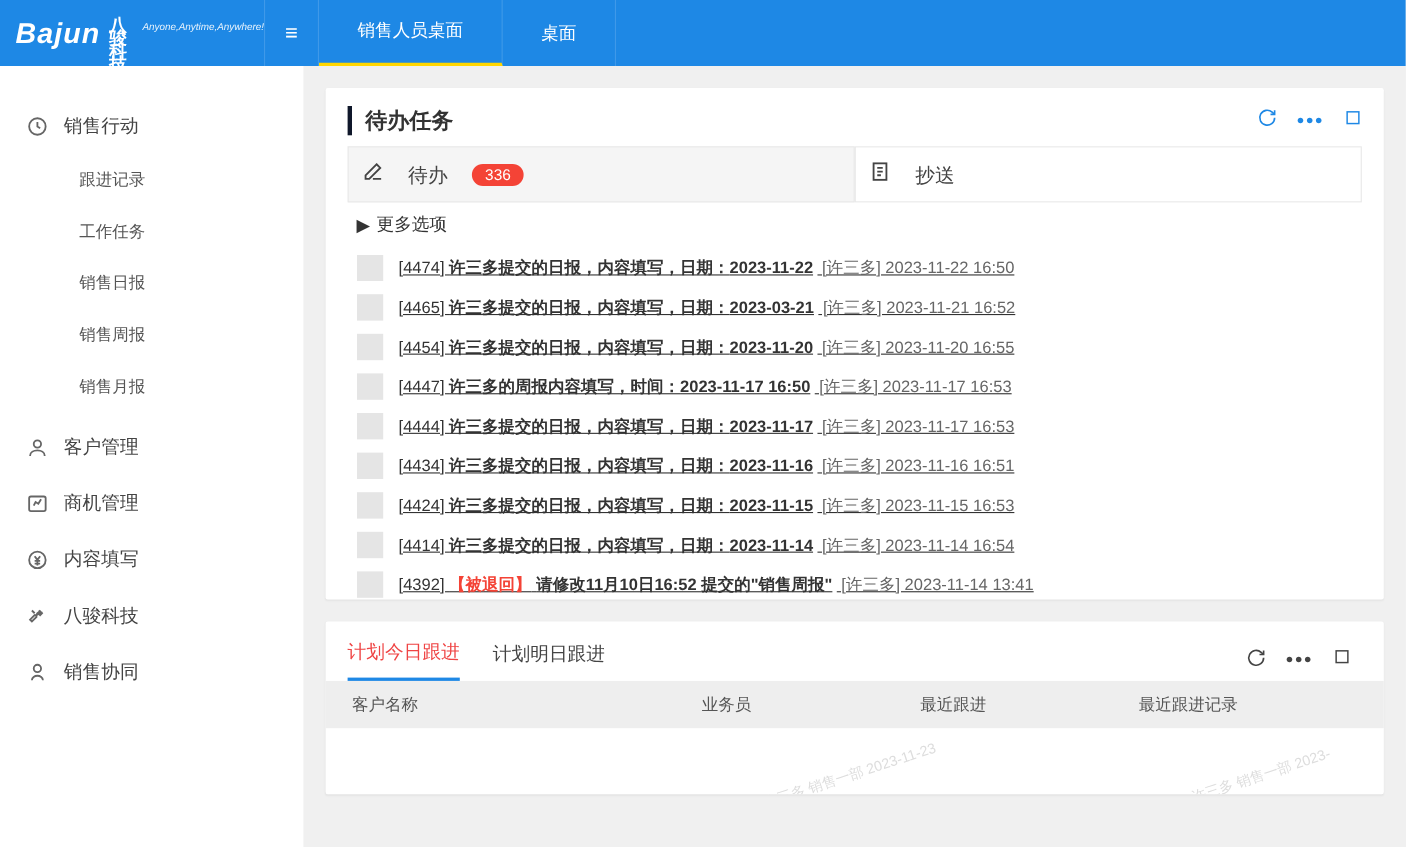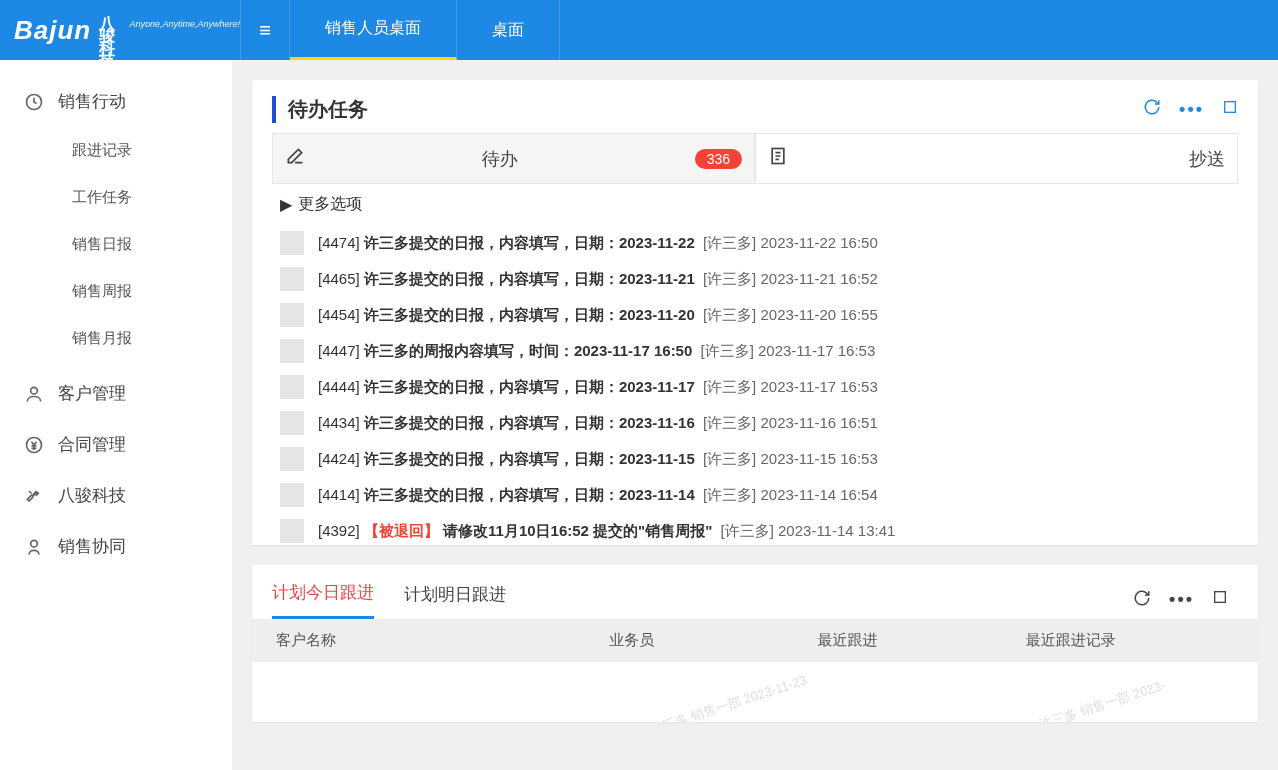--- a/index.html
+++ b/index.html
@@ -56,23 +56,23 @@
       align-items: center;
       height: 100%;
       cursor: pointer;
       font-size: 16px;
       border-right: 1px solid rgba(255,255,255,0.15);
     }
     .header-tab.active { border-bottom: 3px solid #ffd600; }
 
     .container { display: flex; height: calc(100vh - 60px); }
     .sidebar {
-      width: 232px;
+      width: 276px;
       background: #fff;
-      padding-top: 16px;
+      padding-top: 29px;
       overflow-y: auto;
     }
     .nav-group { margin-bottom: 6px; }
     .nav-item {
       padding: 14px 20px 14px 24px;
       display: flex;
       align-items: center;
       gap: 14px;
       cursor: pointer;
       font-size: 17px;
@@ -100,64 +100,64 @@
     }
     .card-header {
       display: flex;
       align-items: center;
       justify-content: space-between;
       padding: 16px 20px 10px 20px;
     }
     .card-title {
       font-size: 20px;
       font-weight: bold;
-      border-left: 4px solid #1d4ed8;
+      border-left: 4px solid #0f172a;
       padding-left: 12px;
     }
     .card-actions { display: flex; gap: 18px; align-items: center; color: #1e88e5; }
     .action-icon { cursor: pointer; font-size: 18px; }
     .dots { letter-spacing: 2px; font-weight: bold; }
 
     .task-tabs {
       display: flex;
       padding: 0 20px;
       gap: 0;
     }
     .task-tab {
       flex: 1;
       text-align: center;
       padding: 12px;
       font-size: 18px;
       cursor: pointer;
       border: 1px solid #e8e8e8;
       display: flex;
       align-items: center;
-      justify-content: space-between;
-      gap: 8px;
+      justify-content: flex-start;
+      gap: 22px;
       color: #444;
     }
     .task-tab.active { background: #f5f5f5; }
     .badge {
       background: #f44336;
       color: #fff;
       border-radius: 12px;
       padding: 2px 12px;
       font-size: 14px;
     }
 
     .more-options {
       padding: 10px 28px;
       font-size: 16px;
       cursor: pointer;
       color: #333;
       display: flex;
       align-items: center;
       gap: 6px;
     }
-    .task-list { max-height: 320px; overflow-y: scroll; padding-bottom: 6px; }
+    .task-list { max-height: 320px; overflow-y: scroll; padding-bottom: 6px; text-decoration: underline; }
     .task-row {
       display: flex;
       align-items: center;
       padding: 6px 28px;
       gap: 14px;
       cursor: pointer;
       font-size: 15px;
     }
     .checkbox {
       width: 24px; height: 24px; background: #e5e5e5; flex-shrink: 0;
@@ -250,25 +250,34 @@
         <svg width="20" height="20" viewBox="0 0 24 24" fill="none" stroke="#666" stroke-width="2">
             <circle cx="12" cy="8" r="4"></circle>
             <path d="M4 21c0-4 4-6 8-6s8 2 8 6"></path>
           </svg>
       </span>
       <span>客户管理</span>
     </div>
     <div class="nav-item">
       <span class="nav-icon">
         <svg width="20" height="20" viewBox="0 0 24 24" fill="none" stroke="#666" stroke-width="2">
+            <rect x="3" y="4" width="18" height="16" rx="2"></rect>
+            <path d="M8 14l2-4 3 2 3-5"></path>
+          </svg>
+      </span>
+      <span>商机管理</span>
+    </div>
+    <div class="nav-item">
+      <span class="nav-icon">
+        <svg width="20" height="20" viewBox="0 0 24 24" fill="none" stroke="#666" stroke-width="2">
             <circle cx="12" cy="12" r="9"></circle>
             <path d="M9 8l3 4 3-4M9 13h6M9 16h6M12 12v6"></path>
           </svg>
       </span>
-      <span>合同管理</span>
+      <span>内容填写</span>
     </div>
     <div class="nav-item">
       <span class="nav-icon">
         <svg width="20" height="20" viewBox="0 0 24 24" fill="none" stroke="#666" stroke-width="2">
             <path d="M14 6a4 4 0 0 1-5 5l-5 5 2 2 5-5a4 4 0 0 1 5-5l-2 2 1 1 2-2z"></path>
             <path d="M6 6l3 3"></path>
           </svg>
       </span>
       <span>八骏科技</span>
     </div>
@@ -327,21 +336,21 @@
         <span>▶</span>
         <span>更多选项</span>
       </div>
       <div class="task-list" id="task-list">
           <div class="task-row">
             <div class="checkbox"></div>
             <div class="task-text"><span>[4474] </span><span class="task-mid">许三多提交的日报，内容填写，日期：</span><span class="task-date-em">2023-11-22</span><span class="task-meta"> [许三多] 2023-11-22 16:50</span></div>
           </div>
           <div class="task-row">
             <div class="checkbox"></div>
-            <div class="task-text"><span>[4465] </span><span class="task-mid">许三多提交的日报，内容填写，日期：</span><span class="task-date-em">2023-11-21</span><span class="task-meta"> [许三多] 2023-11-21 16:52</span></div>
+            <div class="task-text"><span>[4465] </span><span class="task-mid">许三多提交的日报，内容填写，日期：</span><span class="task-date-em">2023-03-21</span><span class="task-meta"> [许三多] 2023-11-21 16:52</span></div>
           </div>
           <div class="task-row">
             <div class="checkbox"></div>
             <div class="task-text"><span>[4454] </span><span class="task-mid">许三多提交的日报，内容填写，日期：</span><span class="task-date-em">2023-11-20</span><span class="task-meta"> [许三多] 2023-11-20 16:55</span></div>
           </div>
           <div class="task-row">
             <div class="checkbox"></div>
             <div class="task-text"><span>[4447] </span><span class="task-mid">许三多的周报内容填写，时间：</span><span class="task-date-em">2023-11-17 16:50</span><span class="task-meta"> [许三多] 2023-11-17 16:53</span></div>
           </div>
           <div class="task-row">

